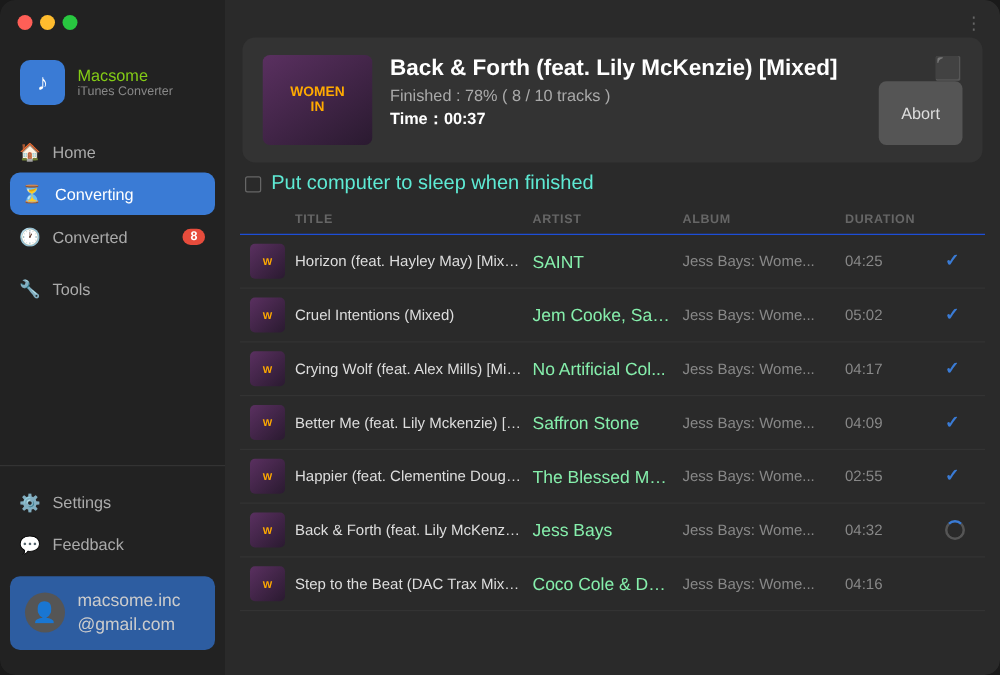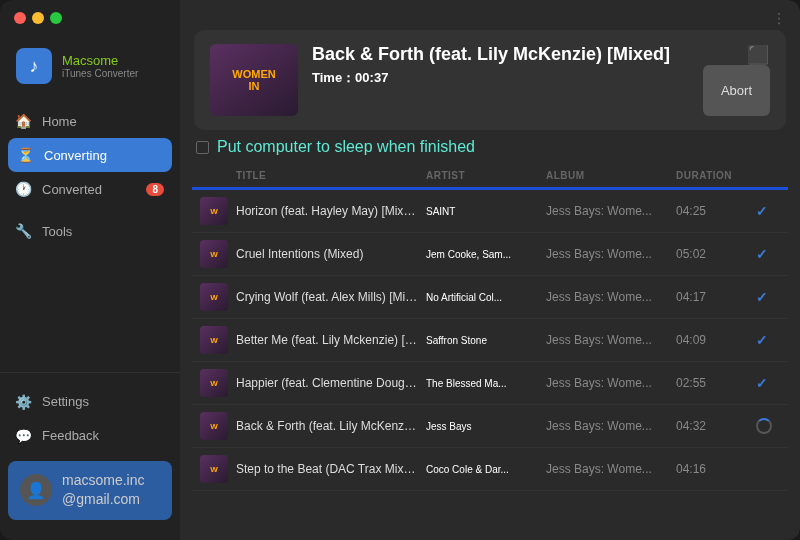--- a/index.html
+++ b/index.html
@@ -309,21 +309,21 @@
     }
     .track-table::-webkit-scrollbar-thumb {
       background: #444;
       border-radius: 3px;
     }
 
     .table-header {
       display: grid;
       grid-template-columns: 36px 1fr 120px 130px 80px 24px;
       padding: 6px 8px;
-      border-bottom: 3px solid #1d4ed8;
+      border-bottom: 1px solid #1d4ed8;
       margin: 0 4px;
     }
 
     .table-header-cell {
       font-size: 10px;
       color: #666;
       font-weight: 600;
       letter-spacing: 0.5px;
       text-transform: uppercase;
     }
@@ -354,22 +354,22 @@
     .track-title {
       font-size: 12px;
       color: #ddd;
       white-space: nowrap;
       overflow: hidden;
       text-overflow: ellipsis;
       padding-right: 8px;
     }
 
     .track-artist {
-      font-size: 10px;
-      color: #ffffff;
+      font-size: 14px;
+      color: #86efac;
       white-space: nowrap;
       overflow: hidden;
       text-overflow: ellipsis;
       padding-right: 8px;
     }
 
     .track-album {
       font-size: 12px;
       color: #888;
       white-space: nowrap;
@@ -458,20 +458,21 @@
   <div class="main-header-bar">
     <span class="menu-dots">⋮</span>
   </div>
 
   <div class="now-converting">
     <div class="album-art">
       <div class="album-art-inner">WOMEN<br>IN</div>
     </div>
     <div class="converting-info">
       <div class="converting-title">Back &amp; Forth (feat. Lily McKenzie) [Mixed]</div>
+      <div class="converting-status">Finished : 78% ( 8 / 10 tracks )</div>
       <div class="converting-time">Time：00:37</div>
     </div>
     <span class="export-icon">⬛</span>
     <button class="abort-btn">Abort</button>
   </div>
 
   <div class="sleep-row">
     <div class="sleep-checkbox"></div>
     <span>Put computer to sleep when finished</span>
   </div>

